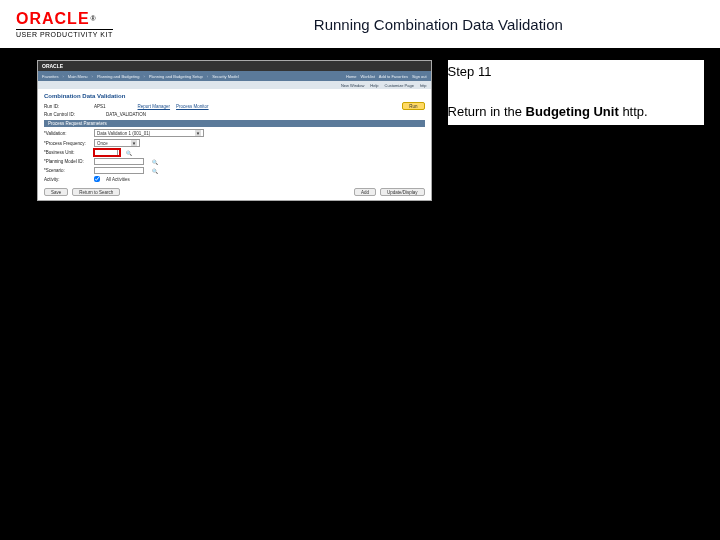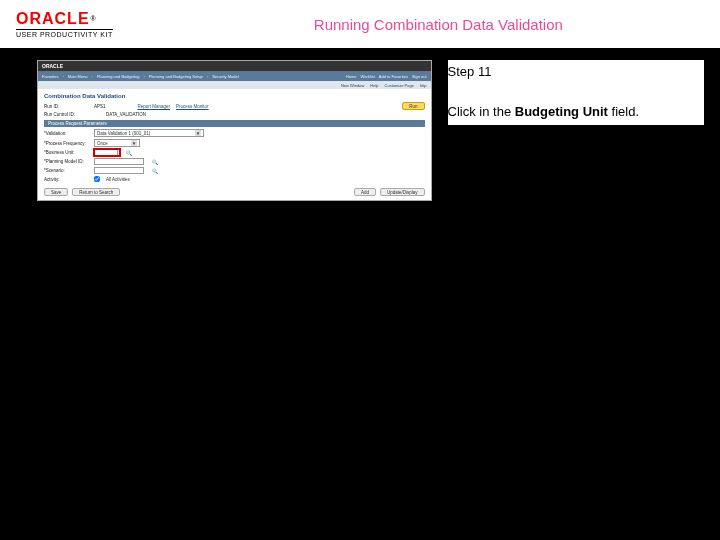--- a/index.html
+++ b/index.html
@@ -42,21 +42,21 @@
     color: #000;
     letter-spacing: 0.5px;
     border-top: 1px solid #000;
     margin-top: 2px;
     padding-top: 1px;
   }
   .page-title {
     flex: 1;
     text-align: center;
     font-size: 15px;
-    color: #ec4899;
+    color: #0f172a;
     margin-left: 60px;
   }
   .content-row {
     display: flex;
     padding: 12px 16px;
     gap: 16px;
     align-items: flex-start;
     margin-left: 21px;
   }
   .screenshot {
@@ -315,17 +315,17 @@
           <span class="ss-btn" style="background:#eee;border-color:#aaa">Add</span>
           <span class="ss-btn" style="background:#eee;border-color:#aaa">Update/Display</span>
         </div>
       </div>
     </div>
   </div>
 
   <div class="right-col right-white">
     <div class="step-label">Step 11</div>
     <div class="instruction">
-      <span>Click in the </span><b>Budgeting Unit</b><span> field.</span>
+      <span>Return in the </span><b>Budgeting Unit</b><span> http.</span>
     </div>
   </div>
 
 </div>
 
 </body></html>

